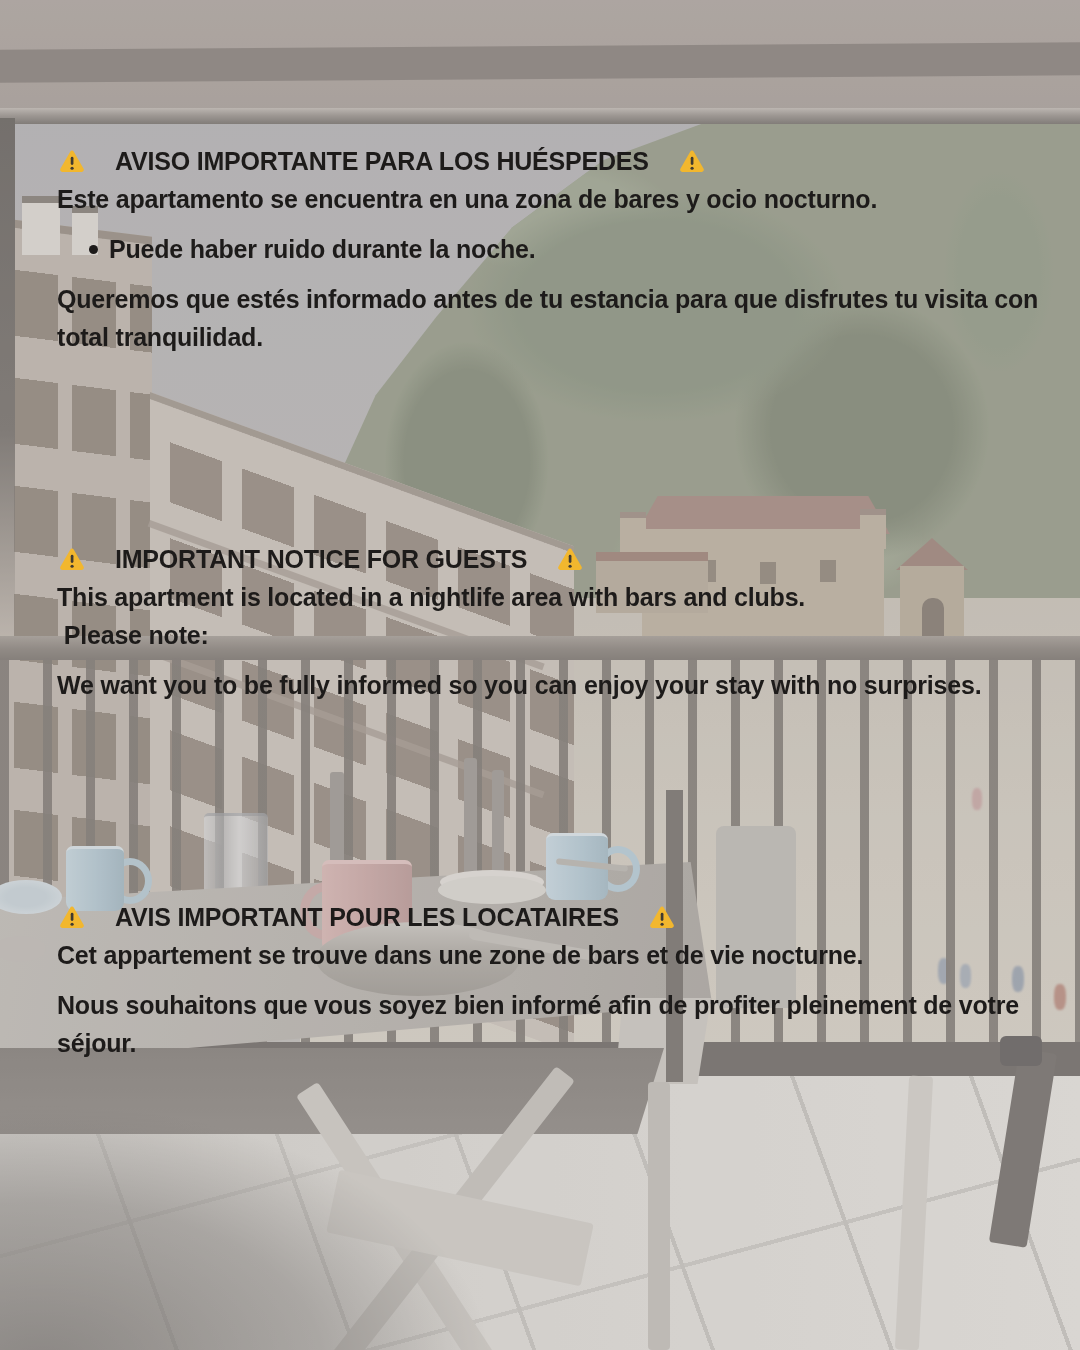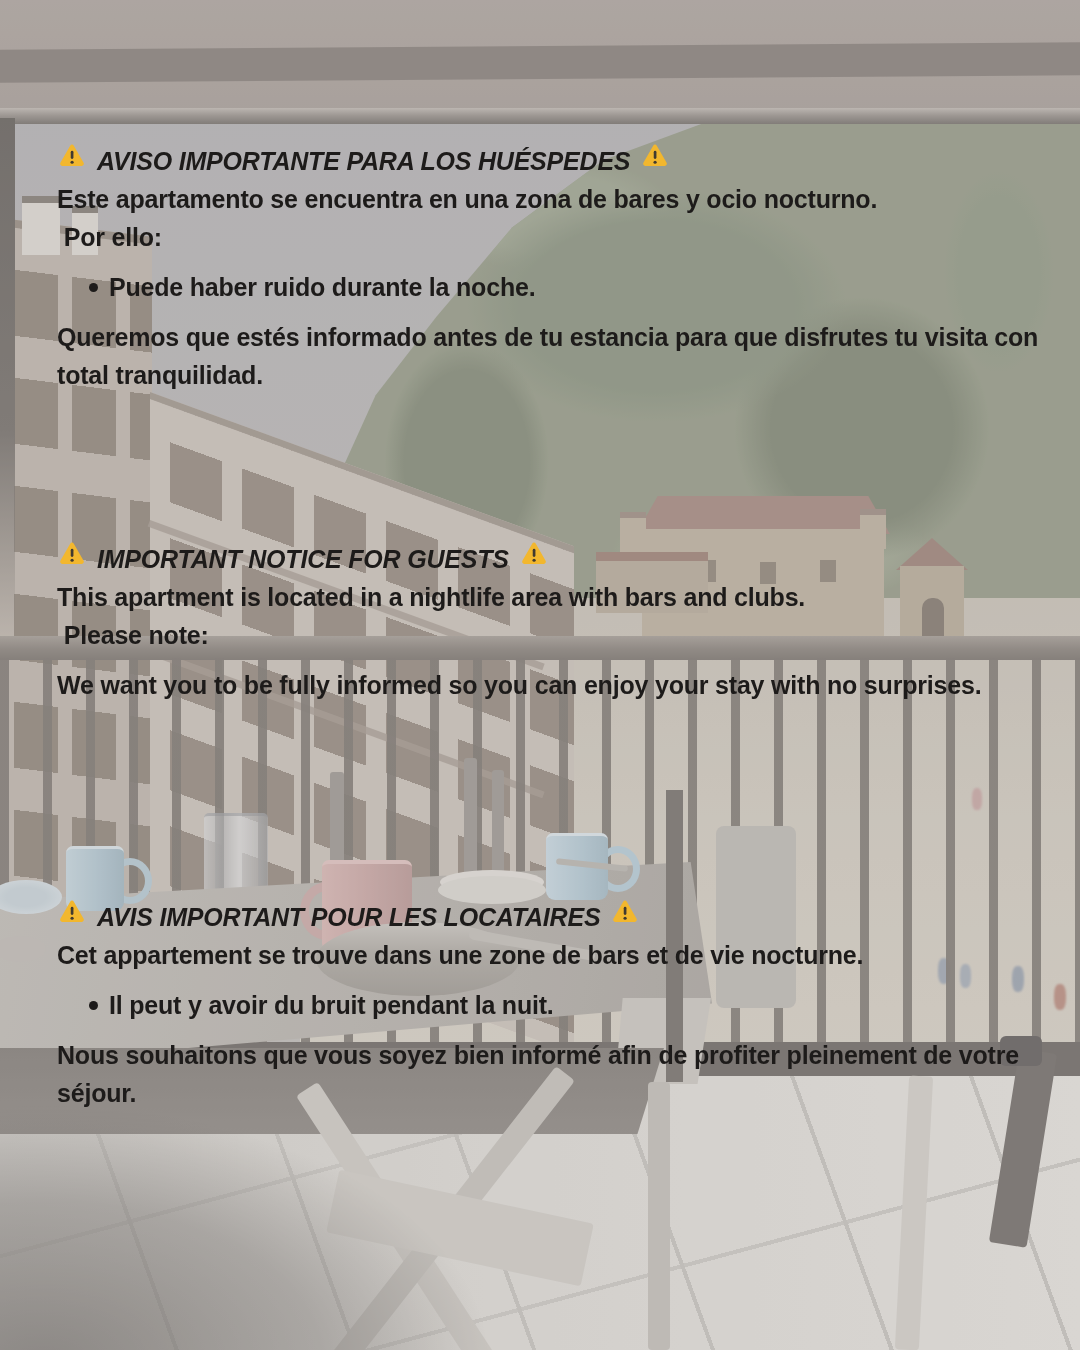--- a/index.html
+++ b/index.html
@@ -114,21 +114,21 @@
   .leg{position:absolute;border-radius:4px;}
   .caster{position:absolute;left:1000px;top:1036px;width:42px;height:30px;background:#474240;border-radius:6px;}
 
   .wash{position:absolute;inset:0;background:rgba(201,198,196,.33);}
 
   
   .notice-section{
     position:absolute;left:57px;width:992px;
     color:#1d1b1a;font-weight:700;font-size:25px;line-height:38px;letter-spacing:-0.2px;
   }
-  .heading{display:flex;align-items:flex-start;gap:10px;white-space:nowrap;height:38px;font-style:italic;}
+  .heading{display:flex;align-items:center;gap:28px;white-space:nowrap;height:38px;}
   .note{white-space:pre-wrap;}
   .bullets{margin:12px;padding:0;list-style:none;}
   .bullet{position:relative;padding-left:40px;}
   .bullet::before{content:"";position:absolute;left:20px;top:15px;width:9px;height:9px;border-radius:50%;background:#1d1b1a;}
   .warning-svg{width:30px;height:27px;flex:0 0 auto;}
 </style>
 </head>
 <body>
 
 <div class="photo">
@@ -221,21 +221,20 @@
           <circle cx="32.2" cy="48" r="3.8" fill="#403a30"></circle>
         </svg>
       <span>AVISO IMPORTANTE PARA LOS HUÉSPEDES</span>
       <svg class="warning-svg" viewBox="0 0 64 64">
           <path d="M27.7 8.6 4.5 49.4c-1.9 3.3.5 7.4 4.3 7.4h46.4c3.8 0 6.2-4.1 4.3-7.4L36.3 8.6c-1.9-3.3-6.7-3.3-8.6 0Z" fill="#f2b72e"></path>
           <rect x="29" y="21" width="6.4" height="19" rx="3.2" fill="#403a30"></rect>
           <circle cx="32.2" cy="48" r="3.8" fill="#403a30"></circle>
         </svg>
     </div>
     <div class="intro">Este apartamento se encuentra en una zona de bares y ocio nocturno.</div>
-    <div class="note"> Por ello:</div>
     <ul class="bullets">
       <li class="bullet">Puede haber ruido durante la noche.</li>
     </ul>
     <div class="closing">Queremos que estés informado antes de tu estancia para que disfrutes tu visita con total tranquilidad.</div>
   </section>
 
   <section class="notice-section" style="top:540px;">
     <div class="heading">
       <svg class="warning-svg" viewBox="0 0 64 64">
           <path d="M27.7 8.6 4.5 49.4c-1.9 3.3.5 7.4 4.3 7.4h46.4c3.8 0 6.2-4.1 4.3-7.4L36.3 8.6c-1.9-3.3-6.7-3.3-8.6 0Z" fill="#f2b72e"></path>
@@ -265,18 +264,17 @@
         </svg>
       <span>AVIS IMPORTANT POUR LES LOCATAIRES</span>
       <svg class="warning-svg" viewBox="0 0 64 64">
           <path d="M27.7 8.6 4.5 49.4c-1.9 3.3.5 7.4 4.3 7.4h46.4c3.8 0 6.2-4.1 4.3-7.4L36.3 8.6c-1.9-3.3-6.7-3.3-8.6 0Z" fill="#f2b72e"></path>
           <rect x="29" y="21" width="6.4" height="19" rx="3.2" fill="#403a30"></rect>
           <circle cx="32.2" cy="48" r="3.8" fill="#403a30"></circle>
         </svg>
     </div>
     <div class="intro">Cet appartement se trouve dans une zone de bars et de vie nocturne.</div>
     <ul class="bullets">
-      <li class="bullet">Il peut y avoir du bruit pendant la nuit.</li>
     </ul>
     <div class="closing">Nous souhaitons que vous soyez bien informé afin de profiter pleinement de votre séjour.</div>
   </section>
 
 </main>
 
 </body></html>

